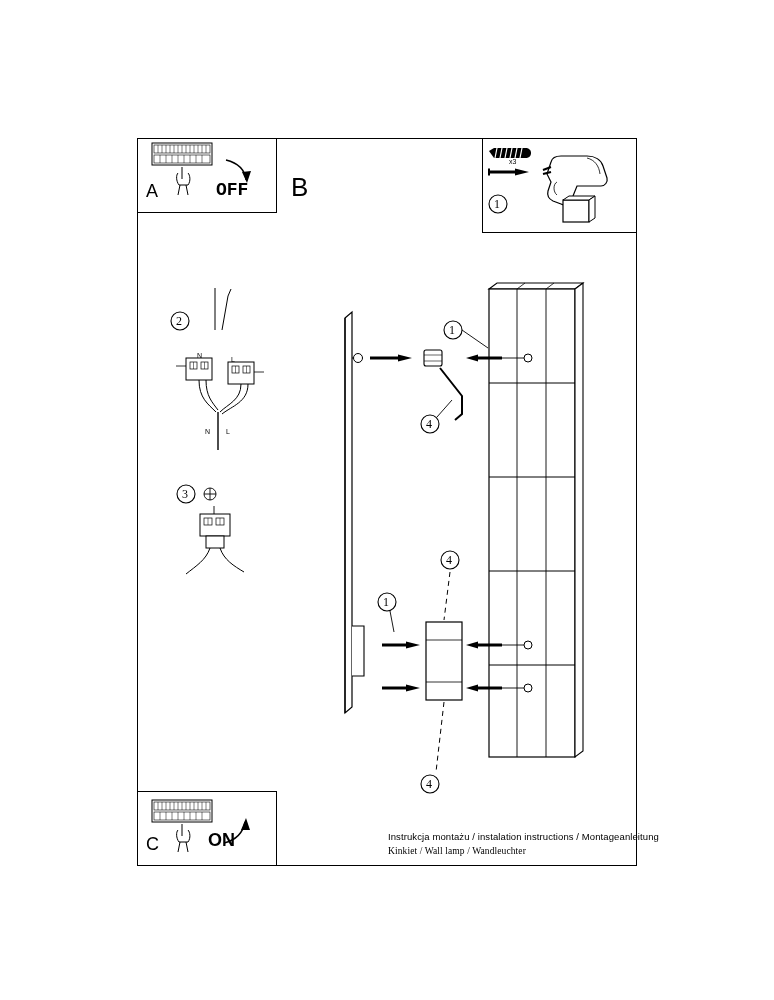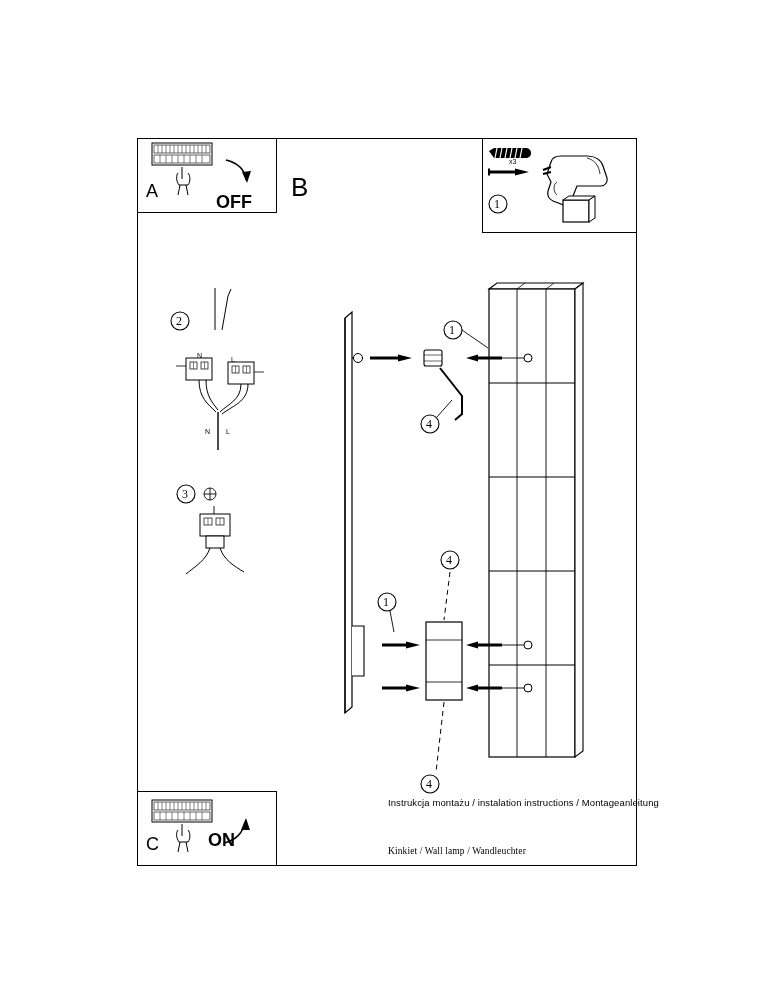--- a/index.html
+++ b/index.html
@@ -319,21 +319,21 @@
         <path d="M241,830 L246,818 L250,830 Z" fill="#000" stroke="none"></path>
       </g>
 
     </g>
   </svg>
 
   <div class="panel-tools"></div>
   <div class="panel-c"></div>
 
   <div class="label" style="left:146px; top:182px;">A</div>
-  <div class="label" style="left:216px; top:193px; font-weight:bold;">OFF</div>
+  <div class="label" style="left:216px; top:181px; font-weight:bold;font-family:Liberation Mono, monospace;">OFF</div>
 
   <div class="label label-big" style="left:291px; top:174px;">B</div>
 
   <div class="label" style="left:146px; top:835px;">C</div>
   <div class="label" style="left:208px; top:831px; font-weight:bold;">ON</div>
 
   <div class="tiny" style="position:absolute; left:509px; top:158px;">x3</div>
 
   <div class="circ-num" style="position:absolute; left:494px; top:197px;">1</div>
 
@@ -344,16 +344,16 @@
   <div class="circ-num" style="position:absolute; left:426px; top:417px;">4</div>
   <div class="circ-num" style="position:absolute; left:446px; top:553px;">4</div>
   <div class="circ-num" style="position:absolute; left:383px; top:595px;">1</div>
   <div class="circ-num" style="position:absolute; left:426px; top:777px;">4</div>
 
   <div class="tiny" style="position:absolute; left:197px; top:352px;">N</div>
   <div class="tiny" style="position:absolute; left:231px; top:356px;">L</div>
   <div class="tiny" style="position:absolute; left:205px; top:428px;">N</div>
   <div class="tiny" style="position:absolute; left:226px; top:428px;">L</div>
 
-  <div class="caption" style="left:388px; top:796px;">Instrukcja montażu / instalation instructions / Montageanleitung</div>
+  <div class="caption" style="left:388px; top:830px;">Instrukcja montażu / instalation instructions / Montageanleitung</div>
   <div class="caption" style="left:388px; top:845px;font-family:Liberation Serif, serif;">Kinkiet / Wall lamp / Wandleuchter</div>
 
 </div>
 
 </body></html>

